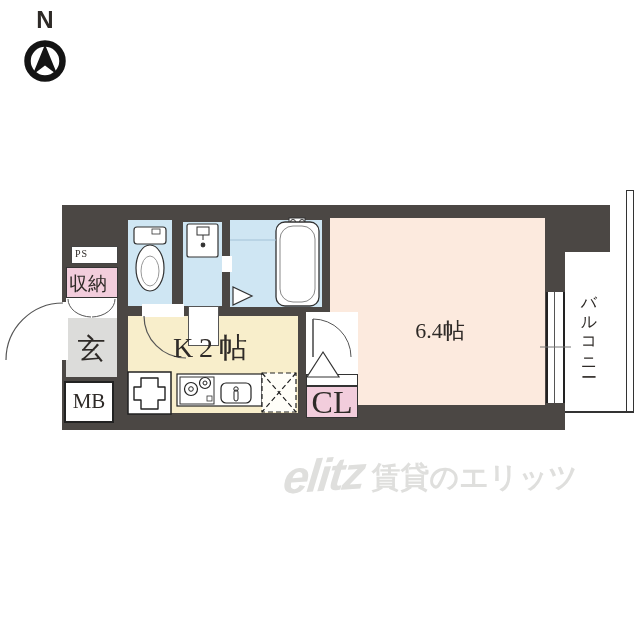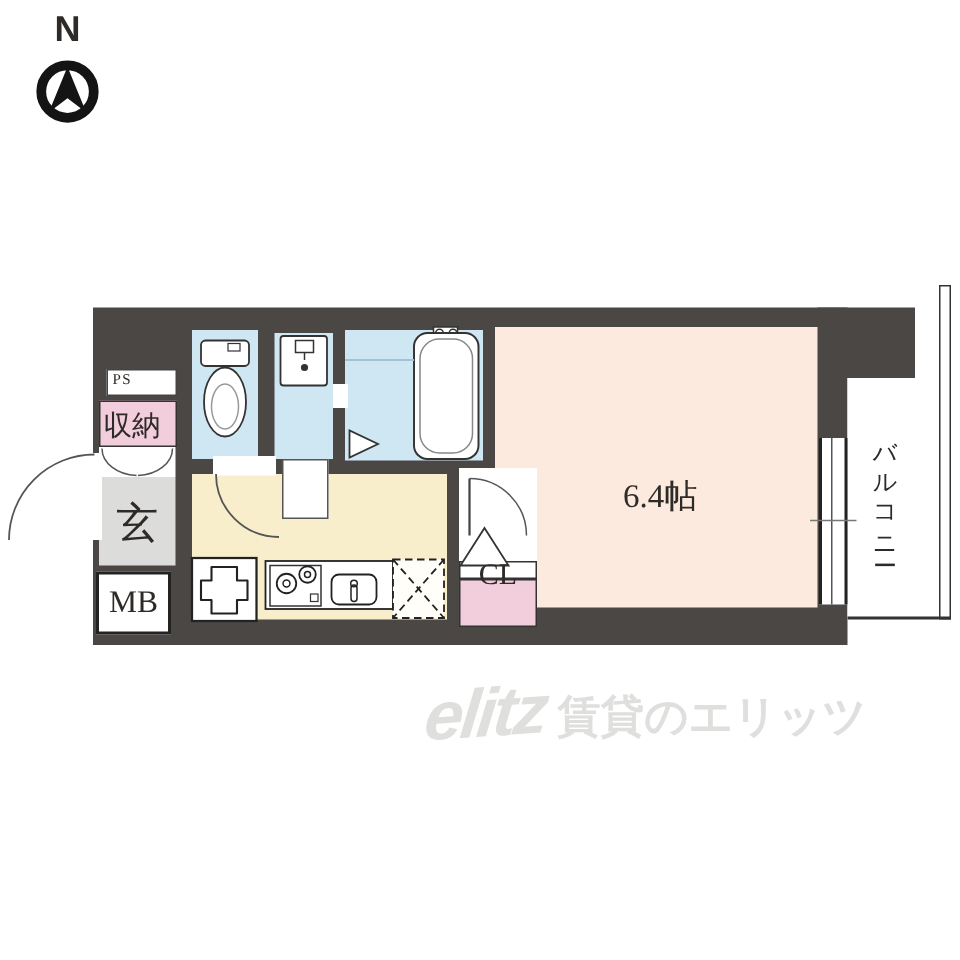--- a/index.html
+++ b/index.html
@@ -132,21 +132,22 @@
     <line x1="540" y1="347" x2="571" y2="347" stroke="#777777" stroke-width="1"></line>
   </svg>
 
   <div class="label nlabel" style="left:26px;top:6px;width:38px;font-size:24px;">N</div>
 
   <div class="label" style="left:58px;top:248px;width:47px;font-size:10px;letter-spacing:1px;">PS</div>
   <div class="label" style="left:66px;top:271px;width:44px;font-size:19px;">収納</div>
   <div class="label" style="left:66px;top:330px;width:51px;font-size:28px;">玄</div>
   <div class="label" style="left:64px;top:389px;width:50px;font-size:21px;">MB</div>
 
-  <div class="label" style="left:306px;top:372px;width:52px;font-size:20px;">CL</div>
+  <div class="label" style="left:138px;top:329px;width:150px;font-size:28px;letter-spacing:6px;">K2帖</div>
+  <div class="label" style="left:306px;top:384px;width:52px;font-size:32px;">CL</div>
 
   <div class="label" style="left:345px;top:316px;width:190px;font-size:22px;">6.4帖</div>
 
   <div class="label vtext" style="left:578px;top:258px;height:140px;font-size:16px;letter-spacing:3px;">バルコニー</div>
 
   <div class="watermark">
     <span class="wm-logo">elitz</span><span class="wm-text">賃貸のエリッツ</span>
   </div>
 
 </div>

